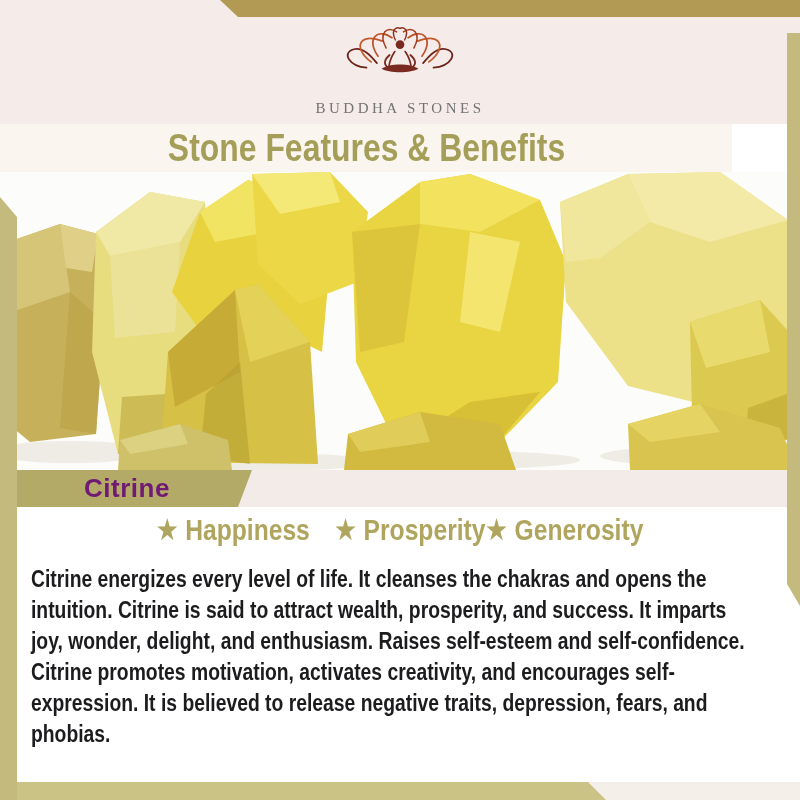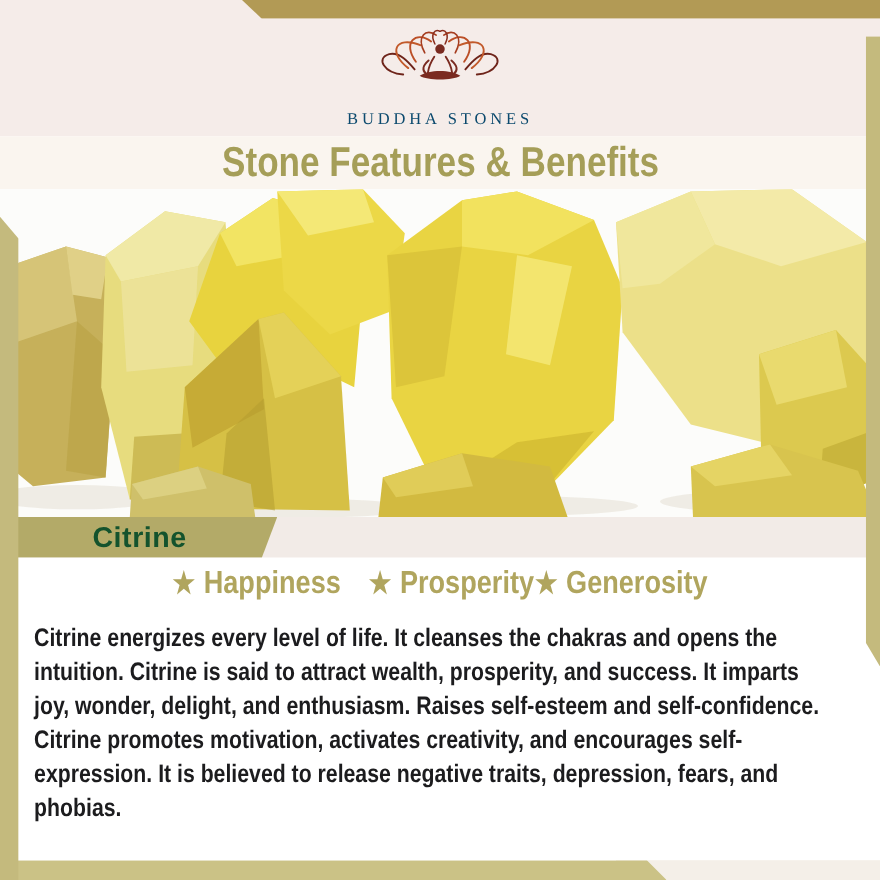--- a/index.html
+++ b/index.html
@@ -16,34 +16,34 @@
     background:#c4ba7d;clip-path:polygon(0 0,100% 0,100% 100%,0 551px);z-index:5;}
   .bottom-band-beige{position:absolute;top:782px;left:560px;width:240px;height:18px;
     background:#f4efe8;z-index:3;}
   .bottom-band-olive{position:absolute;top:782px;left:0;width:606px;height:18px;
     background:#cbc286;clip-path:polygon(0 0,588px 0,100% 100%,0 100%);z-index:4;}
   
   .logo-section{position:absolute;top:0;left:0;width:800px;height:124px;background:#f5ece9;}
   .logo-wrap{position:absolute;top:16px;left:0;width:800px;text-align:center;}
   .logo-wrap svg{display:inline-block;}
   .brand-name{margin-top:2px;font-family:"Liberation Serif",serif;font-size:15px;
-    letter-spacing:3.5px;color:#0c4a6e;}
-  
-  .title-band{position:absolute;top:124px;left:0;width:800px;height:48px;
+    letter-spacing:3.5px;color:#737373;}
+  
+  .title-band{position:absolute;top:124px;left:0;width:732px;height:48px;
     background:#faf5ef;text-align:center;}
   .title-band .title{display:inline-block;white-space:nowrap;line-height:48px;
     font-size:38px;font-weight:bold;color:#a59e58;transform:scaleX(.84);}
   
   .photo{position:absolute;top:172px;left:0;width:800px;height:298px;background:#fcfcfa;}
   
   .citrine-row{position:absolute;top:470px;left:0;width:800px;height:37px;background:#f2ebe7;}
   .citrine-banner{position:absolute;top:470px;left:0;width:252px;height:37px;
     background:#b3aa68;clip-path:polygon(0 0,100% 0,238px 100%,0 100%);z-index:2;}
   .citrine-banner .stone-name{display:block;padding-left:84px;line-height:36px;
-    font-size:26px;font-weight:bold;color:#14532d;letter-spacing:.5px;}
+    font-size:26px;font-weight:bold;color:#701a75;letter-spacing:.5px;}
   
   .stars-row{position:absolute;top:507px;left:0;width:800px;height:46px;
     display:flex;justify-content:center;align-items:center;background:#ffffff;}
   .stars-inner{display:flex;align-items:center;white-space:nowrap;transform:scaleX(.85);
     font-size:29px;font-weight:bold;color:#b0a55e;}
   .benefit{display:flex;align-items:center;}
   .benefit .star{margin-right:9px;font-size:27px;}
   .benefit-2{margin-left:30px;}
   .benefit-3{margin-left:1px;}
   

